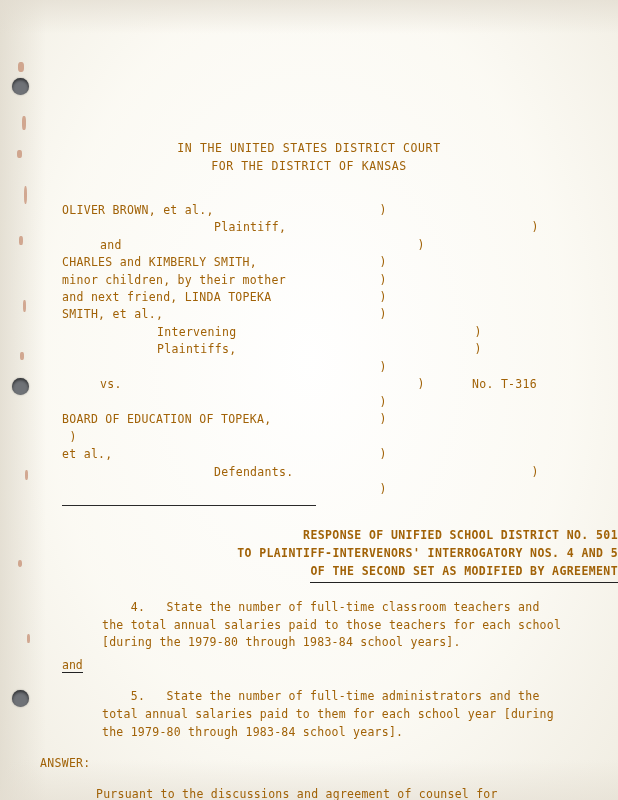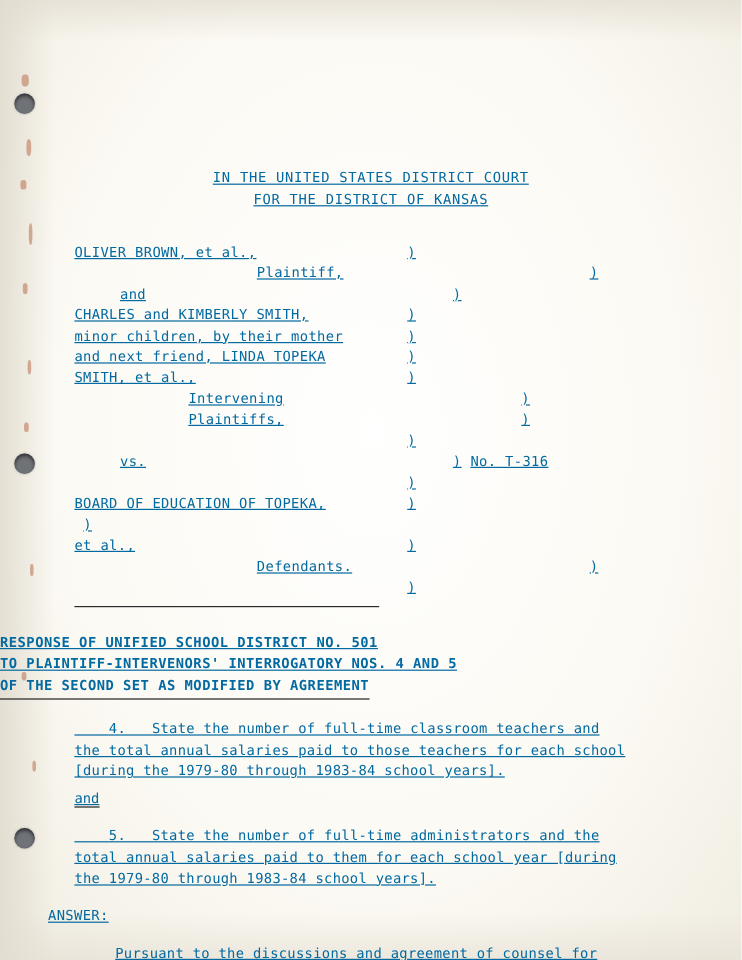--- a/index.html
+++ b/index.html
@@ -70,22 +70,21 @@
     background: #b4643f;
     opacity: 0.5;
     border-radius: 40%;
   }
 
   .content {
     position: absolute;
     left: 0; top: 0;
     width: 618px;
     height: 718px;
-    color: #0369a1;
-    text-decoration: underline;
+    color: #a16207;
   }
 
   .court-heading {
     text-align: center;
     font-size: 11.5px;
     letter-spacing: 0.6px;
     line-height: 1.55;
     margin-top: 140px;
   }
   .court-heading div { white-space: pre; }
@@ -94,20 +93,21 @@
     position: relative;
     margin-top: 26px;
     padding-left: 62px;
     font-size: 11.5px;
     line-height: 1.52;
     letter-spacing: 0.3px;
   }
   .caption .row {
     display: flex;
     white-space: pre;
+    gap: 40px;
   }
   .caption .left {
     width: 270px;
     white-space: pre;
   }
   .caption .paren {
     width: 22px;
     text-align: center;
   }
   .caption .right {
@@ -118,40 +118,41 @@
   .caption .indent-3 { padding-left: 95px; }
 
   .caption-rule {
     margin: 6px 0 0 62px;
     width: 254px;
     border-bottom: 1.1px solid #2a2a2a;
   }
 
   .title-block {
     margin-top: 20px;
-    text-align: left;
+    text-align: right;
     font-size: 11.5px;
     font-weight: bold;
     line-height: 1.6;
     letter-spacing: 0.4px;
   }
   .title-block div { white-space: pre; }
   .title-block .underlined {
     display: inline-block;
     border-bottom: 1.2px solid #222;
     padding-bottom: 1px;
   }
 
   .body-block {
     margin-top: 16px;
     padding-left: 62px;
     padding-right: 48px;
     font-size: 11.5px;
     line-height: 1.55;
     letter-spacing: 0.25px;
+    margin-left: 40px;
   }
   .body-block p {
     margin: 0 0 12px 0;
     white-space: pre-wrap;
   }
   .body-block p.tight { margin-bottom: 0; }
   .and-line {
     margin: 6px 0 10px 0;
     padding-left: 62px;
     font-size: 11.5px;

